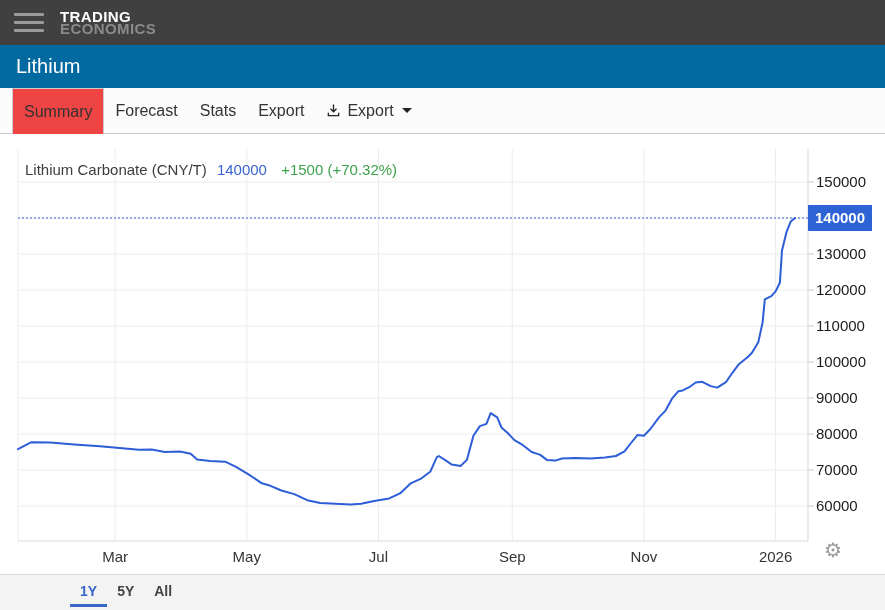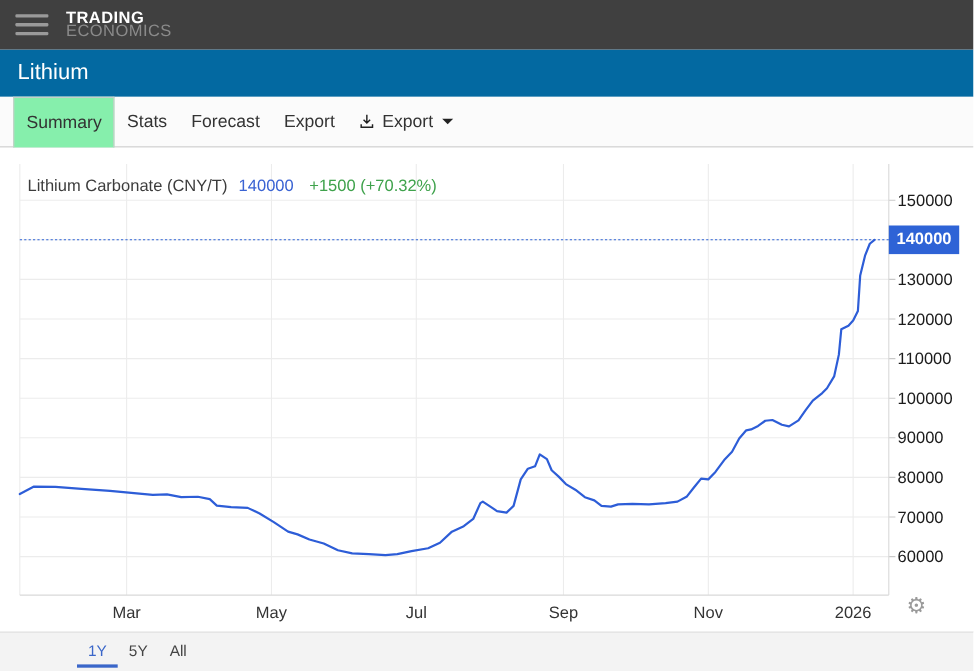--- a/index.html
+++ b/index.html
@@ -7,45 +7,45 @@
     width:885px;height:610px;overflow:hidden;background:#fff;
     font-family:"Liberation Sans", sans-serif;
     -webkit-font-smoothing:antialiased;
   }
   
   .topnav{height:45px;background:#404040;display:flex;align-items:center;position:relative;}
   .hamburger{width:30px;margin-left:14px;cursor:pointer;}
   .hamburger span{display:block;height:3px;background:#9a9a9a;margin:5px 0;border-radius:1px;}
   .logo{margin-left:16px;cursor:pointer;line-height:12px;}
   .logo .l1{color:#fff;font-weight:bold;font-size:15px;letter-spacing:.4px;}
-  .logo .l2{color:#8a8a8a;font-weight:normal;font-size:15px;letter-spacing:.4px;}
+  .logo .l2{color:#8a8a8a;font-weight:bold;font-size:15px;letter-spacing:.4px;}
   .navlinks{margin-left:auto;padding-right:14px;display:flex;gap:30px;}
   .navlinks a{color:#e3e3e3;font-size:17px;text-decoration:none;cursor:pointer;}
   
   .titlebar{height:43px;background:#0369a1;display:flex;align-items:center;}
   .titlebar span{color:#fff;font-size:20px;margin-left:16px;}
   
   .tabbar{height:45px;background:#fbfbfb;border-bottom:1px solid #ccc;display:flex;align-items:stretch;padding-left:12px;position:relative;z-index:2;}
   .tab{font-size:16px;color:#333;line-height:45px;padding:0 11px;cursor:pointer;display:flex;align-items:center;gap:6px;white-space:nowrap;}
-  .tab.active{background:#86efac;border:1px solid #ccc;border-bottom:none;margin-bottom:-1px;padding-bottom:1px;}
+  .tab.active{background:#ef4444;border:1px solid #ccc;border-bottom:none;margin-bottom:-1px;padding-bottom:1px;}
   .caret{width:0;height:0;border-left:5px solid transparent;border-right:5px solid transparent;border-top:5px solid #222;display:inline-block;margin-left:2px;}
   .dlicon{display:inline-block;}
   
   .chart-panel{position:relative;height:440px;background:#fff;}
   .quote-line{position:absolute;top:27px;left:25px;font-size:15px;z-index:3;}
   .quote-line .nm{color:#3c3c3c;}
   .quote-line .price{margin-left:6px;font-weight:normal;}
   .quote-line .chg{margin-left:10px;}
   #chart-svg{position:absolute;top:0;left:0;}
   .badge{position:absolute;left:808px;top:71px;width:64px;height:26px;line-height:26px;
          text-align:center;color:#fff;font-size:15px;font-weight:bold;z-index:3;}
   .gear{position:absolute;left:824px;top:404px;font-size:20px;color:#9a9a9a;cursor:pointer;z-index:3;}
   
   .rangebar{height:36px;background:#f3f3f3;border-top:1px solid #d8d8d8;display:flex;align-items:flex-start;padding-left:70px;}
-  .range-btn{font-size:14px;color:#444;padding:7px 10px 5px;margin-top:1px;border-bottom:3px solid transparent;cursor:pointer;}
+  .range-btn{font-size:14px;color:#444;padding:7px 10px 5px;margin-top:1px;border-bottom:3px solid transparent;cursor:pointer;font-weight:bold;}
   .range-btn.active{color:#3a66c9;border-bottom-color:#3a66c9;}
 </style>
 </head>
 <body>
 
 <div class="topnav">
   <div class="hamburger">
     <span></span>
     <span></span>
     <span></span>
@@ -58,24 +58,24 @@
 
 <div class="titlebar">
   <span>Lithium</span>
 </div>
 
 <div class="tabbar" id="tabbar">
     <div class="tab active">
       <span>Summary</span>
     </div>
     <div class="tab">
-      <span>Stats</span>
+      <span>Forecast</span>
     </div>
     <div class="tab">
-      <span>Forecast</span>
+      <span>Stats</span>
     </div>
     <div class="tab">
       <span>Export</span>
     </div>
     <div class="tab">
       <svg width="15" height="15" viewBox="0 0 16 16" class="dlicon">
         <path d="M8 1.5v7.5M4.8 6.2L8 9.4l3.2-3.2" stroke="#222" stroke-width="1.4" fill="none"></path>
         <path d="M2.5 10.5v3h11v-3" stroke="#222" stroke-width="1.4" fill="none"></path>
       </svg>
       <span>Export</span>

